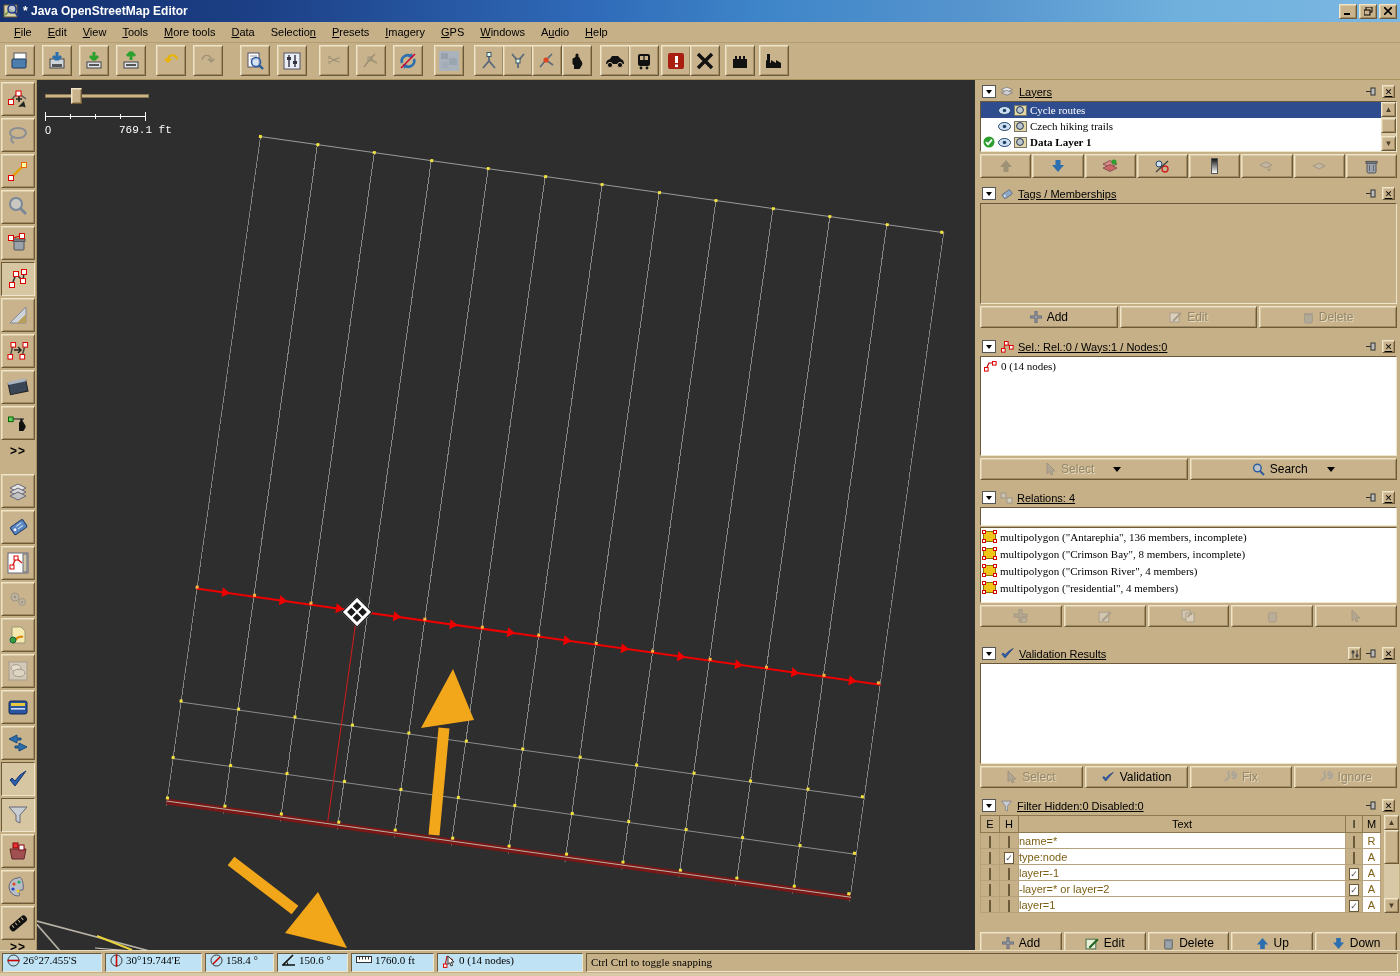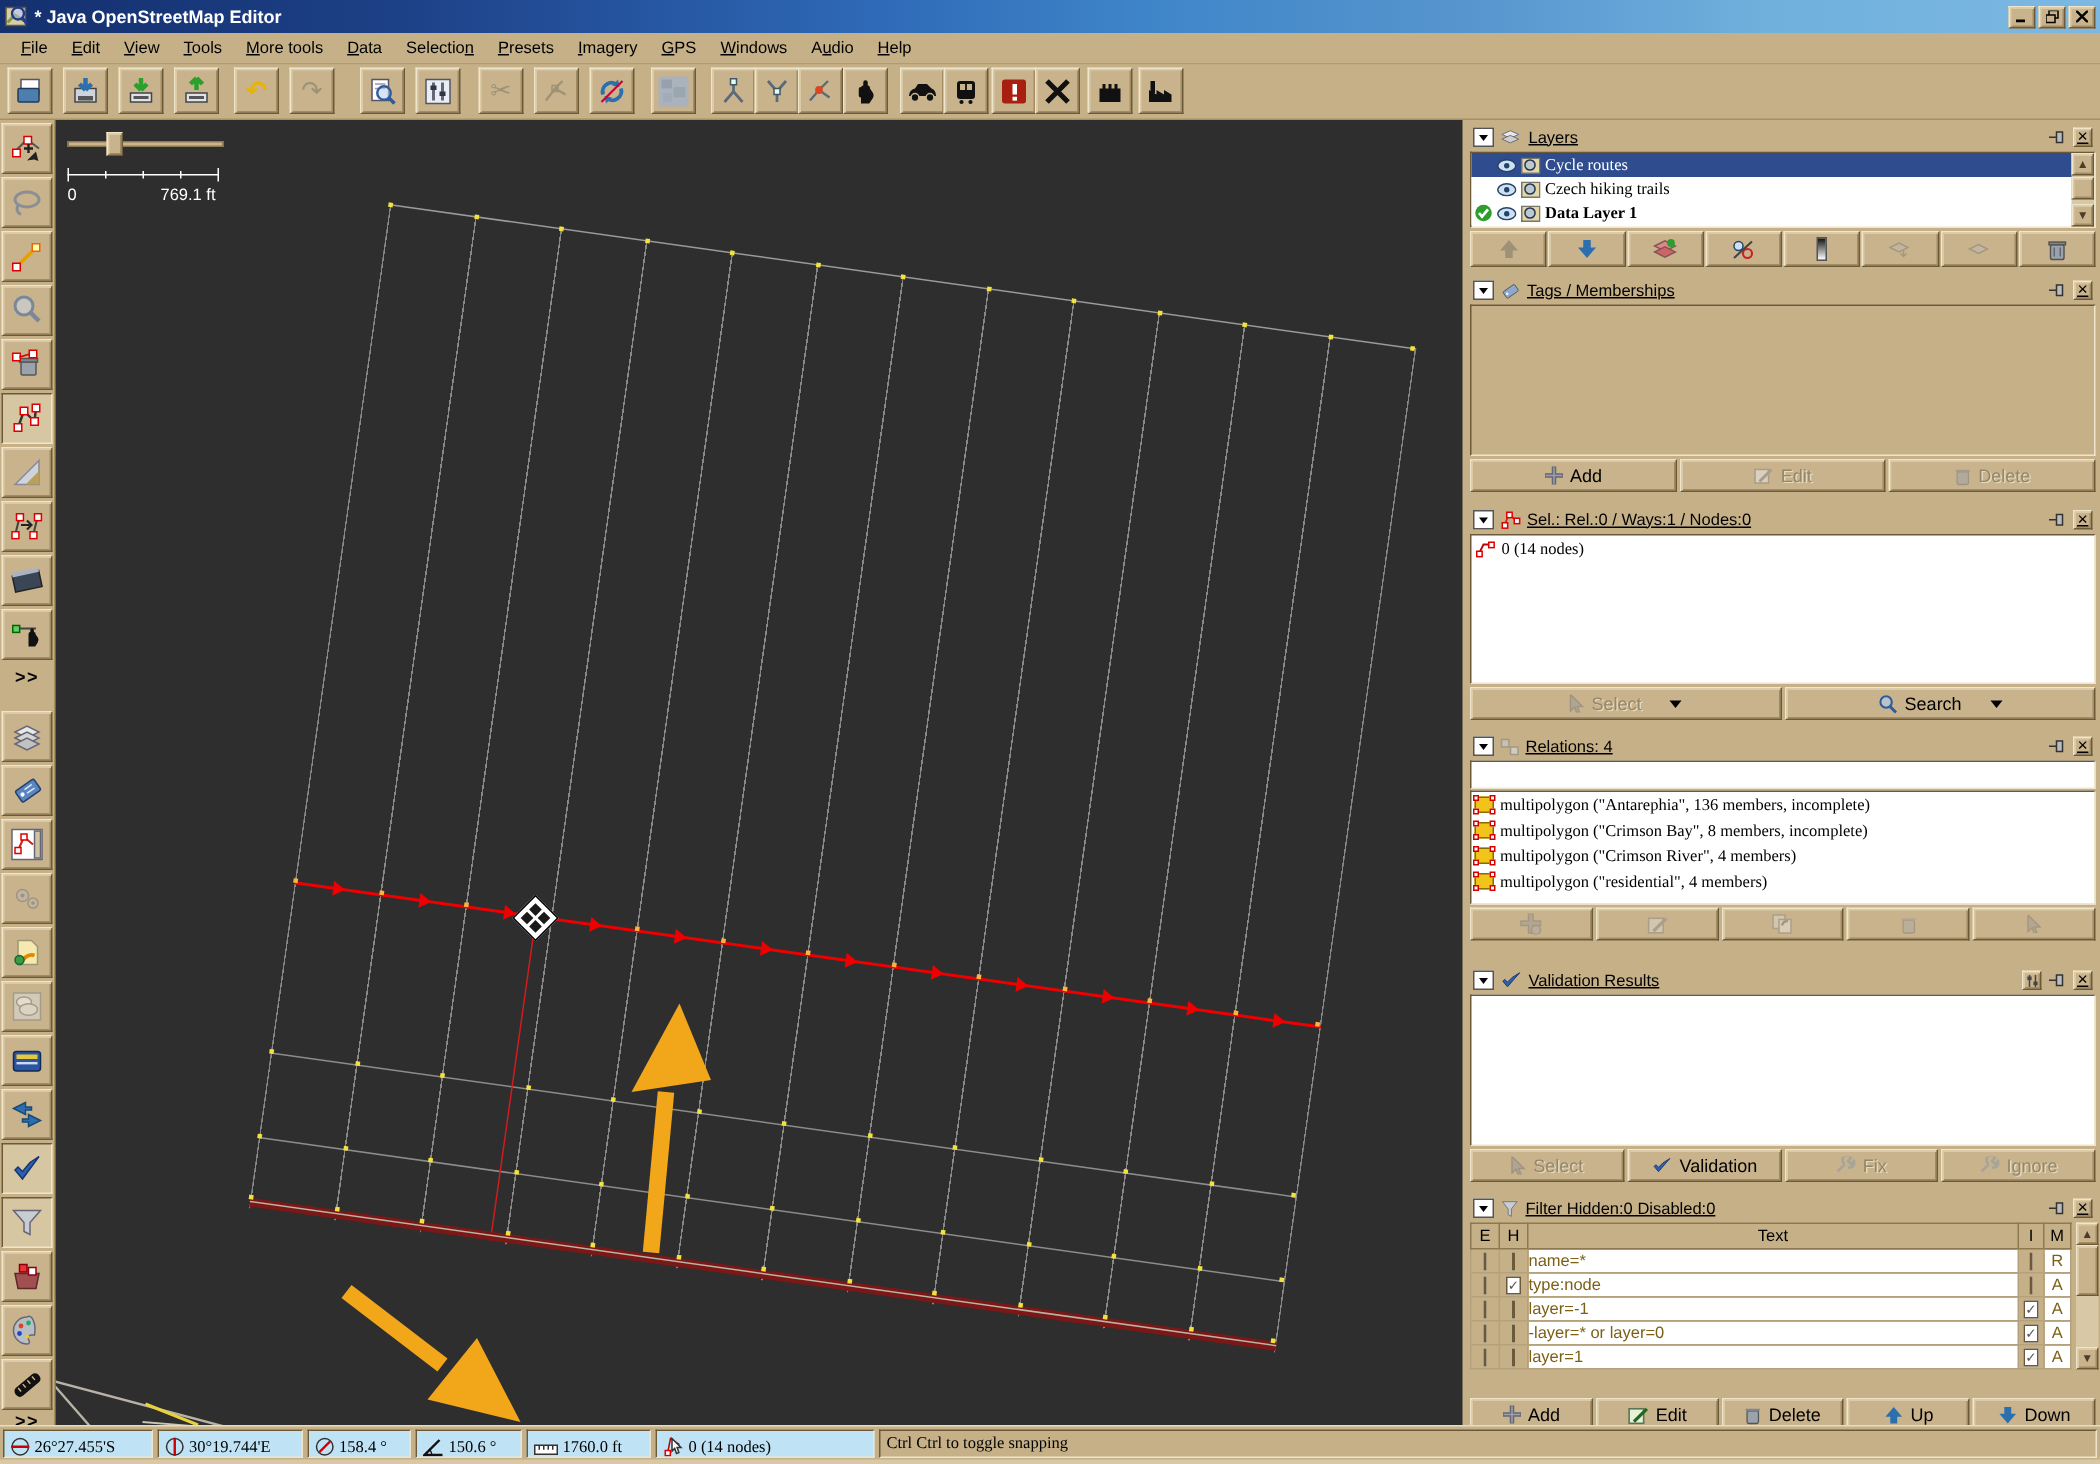--- a/index.html
+++ b/index.html
@@ -55,21 +55,21 @@
   .movecursor .sq { position:absolute; width:6px; height:6px; background:#1a1a1a; }
   
   .zoomslider { position:absolute; left:8px; top:8px; width:104px; height:16px; }
   .zoomslider .track { position:absolute; left:0; top:6px; width:104px; height:4px; background:#cab58e; border:1px solid #8d7850; }
   .zoomslider .handle { position:absolute; left:26px; top:0; width:11px; height:16px; }
   .scalebar { position:absolute; left:8px; top:28px; width:140px; height:26px; color:#fff; }
   .scalebar .line { position:absolute; left:0; top:8px; width:101px; height:1px; background:#fff; }
   .scalebar .tick { position:absolute; top:4px; width:1px; height:9px; background:#fff; }
   .scalebar .tick.small { top:6px; height:5px; }
   .scalebar .lbl0 { position:absolute; left:0; top:16px; }
-  .scalebar .lblmax { position:absolute; left:62px; top:16px; }
+  .scalebar .lblmax { position:absolute; left:74px; top:16px;font-family:Liberation Mono, monospace; }
 
   
   .rightcol { position:absolute; left:977px; top:80px; width:423px; height:870px; background:#c6b088; padding:2px 2px 0 3px; }
   .panel { position:relative; width:417px; margin-bottom:5px; background:#c6b088; }
   .phead { height:19px; display:flex; align-items:center; gap:4px; padding:0 2px;text-decoration:underline; }
   .phead .ptitle { font-size:11px; }
   .phead .spacer { flex:1; }
   .pbtn { width:13px; height:13px; display:flex; align-items:center; justify-content:center; font-size:9px; }
   .collapsebtn { width:14px; height:13px; background:#fff; border:1px solid #555; display:flex; align-items:center; justify-content:center; }
   .collapsebtn .tri { width:0; height:0; border-top:4px solid #000; border-left:3px solid transparent; border-right:3px solid transparent; }
@@ -97,21 +97,21 @@
   .ftable { width:100%; border-collapse:collapse; table-layout:fixed; }
   .ftable th { background:#c6b088; border:1px solid #8d7850; font-weight:normal; font-size:11px; height:17px; }
   .ftable td { border:1px solid #b5a27c; background:#fff; height:16px; font-size:11px; color:#7c5f14; overflow:hidden; white-space:nowrap; }
   .ftable td.cbcell { background:#c6b088; text-align:center; }
   .cb { width:11px; height:11px; background:#fff; border:1px solid #6b5a3a; margin:0 auto; font-size:9px; line-height:10px; color:#555; text-align:center; }
   .cb.checked::after { content:"✓"; }
   .modecell { text-align:center; color:#7c5f14; background:#fff; }
 
   
   .statusbar { position:absolute; left:0; top:950px; width:1400px; height:23px; background:#c6b088; display:flex; align-items:center; gap:3px; padding:1px 2px; border-top:1px solid #e7dcc0; }
-  .sfield { height:19px; background:#bfe3f5; display:flex; align-items:flex-end; gap:3px; padding:0 4px; font-size:11px; }
+  .sfield { height:19px; background:#bfe3f5; display:flex; align-items:flex-start; gap:3px; padding:0 4px; font-size:11px; }
   .sfield svg { flex:0 0 auto; }
   .shelp { height:19px; background:#c6b088; display:flex; align-items:center; padding:0 4px; flex:1; font-size:11px; }
   .bottomstrip { position:absolute; left:0; top:973px; width:1400px; height:3px; background:#d8c8a5; }
 
   .annotation-svg { position:absolute; left:0; top:0; pointer-events:none; }
 </style>
 </head>
 <body>
 
 <div class="titlebar">
@@ -1027,21 +1027,21 @@
         <tr>
           <td class="cbcell"><span class="cb"></span></td>
           <td class="cbcell"><span class="cb"></span></td>
           <td>layer=-1</td>
           <td class="cbcell"><span class="cb checked"></span></td>
           <td class="modecell">A</td>
         </tr>
         <tr>
           <td class="cbcell"><span class="cb"></span></td>
           <td class="cbcell"><span class="cb"></span></td>
-          <td>-layer=* or layer=0</td>
+          <td>-layer=* or layer=2</td>
           <td class="cbcell"><span class="cb checked"></span></td>
           <td class="modecell">A</td>
         </tr>
         <tr>
           <td class="cbcell"><span class="cb"></span></td>
           <td class="cbcell"><span class="cb"></span></td>
           <td>layer=1</td>
           <td class="cbcell"><span class="cb checked"></span></td>
           <td class="modecell">A</td>
         </tr>

